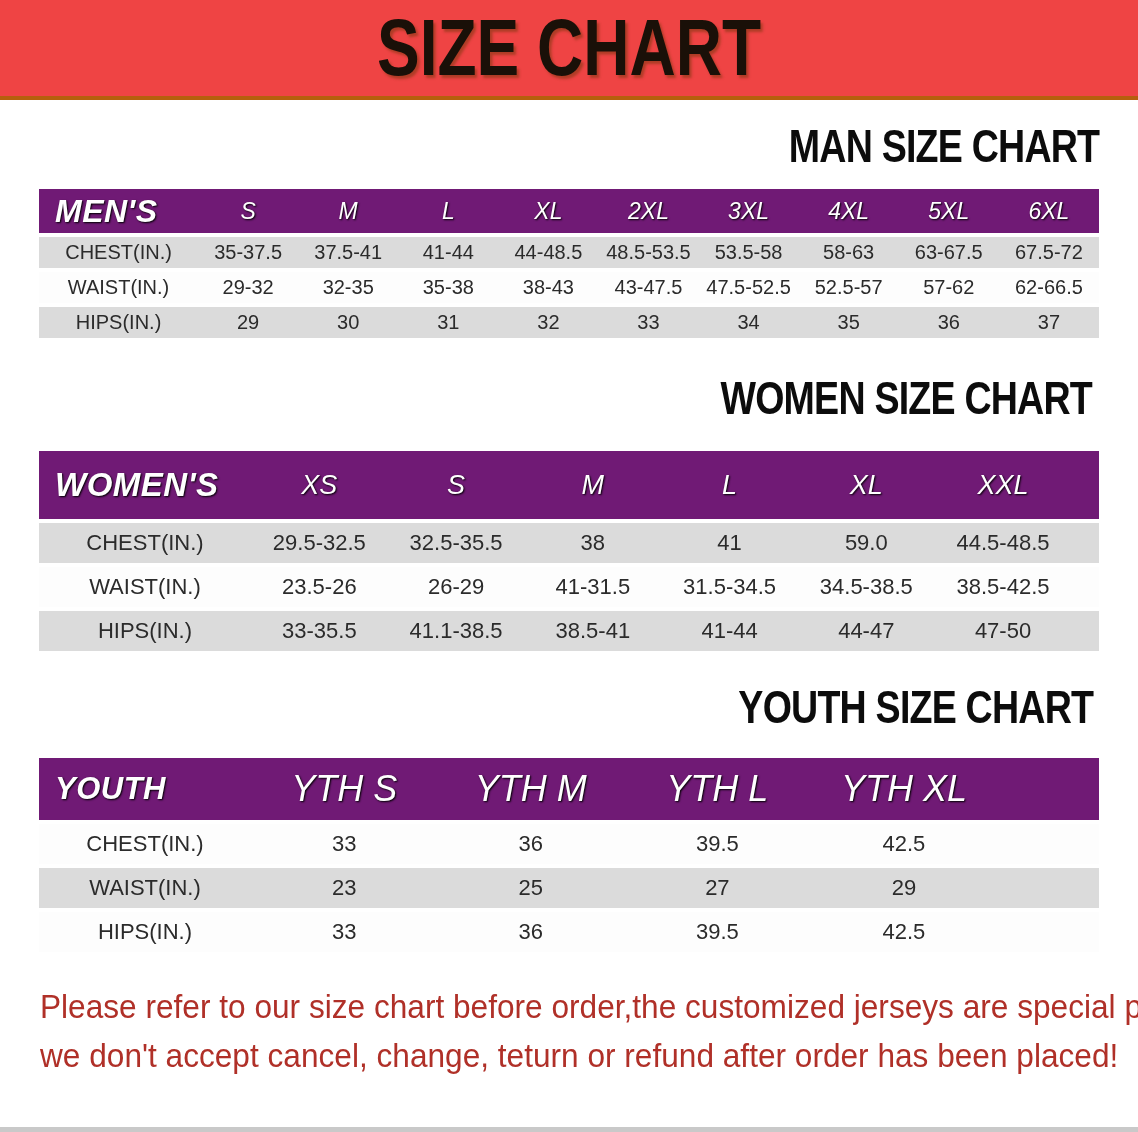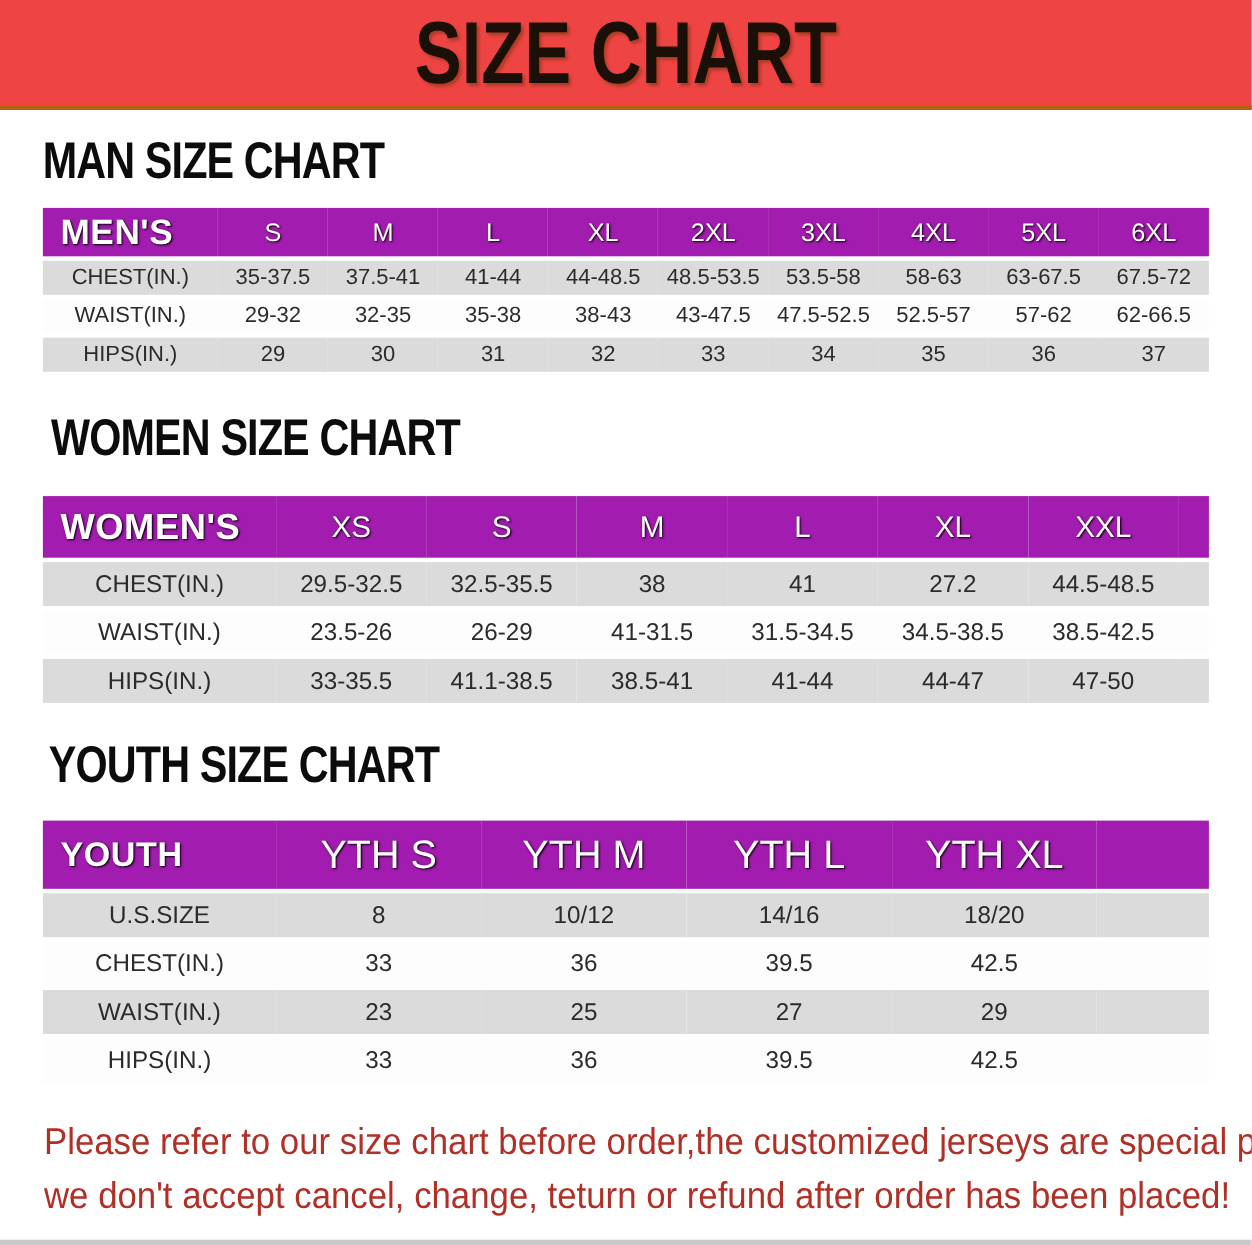--- a/index.html
+++ b/index.html
@@ -20,62 +20,63 @@
     display:flex; align-items:center; justify-content:center;
   }
   .banner-title {
     font-size:80px; font-weight:bold; color:#1A1008;
     transform:scaleX(0.80); white-space:nowrap;
     letter-spacing:0px;
     text-shadow:3px 3px 3px rgba(95,50,0,0.45);
   }
 
   
-  .section-heading { text-align:left; line-height:1; }
+  .section-heading { text-align:right; line-height:1; }
   .section-heading span {
     display:inline-block; font-weight:bold; color:#0c0c0c;
     font-size:47px; transform:scaleX(0.80); white-space:nowrap;
     letter-spacing:-1px;
   }
   #man-heading   { margin-top:22px; }
   #women-heading { margin-top:32px; }
   #youth-heading { margin-top:28px; }
 
   
   table.size-table {
     width:1060px; margin:16px auto 0 auto;
     border-collapse:separate; border-spacing:0 4px;
     table-layout:fixed;
   }
   table.size-table th, table.size-table td {
     text-align:center; padding:0; overflow:hidden; white-space:nowrap;
   }
   tr.band th {
-    background:#a21caf; color:#ffffff; font-weight:normal;
+    background:#701a75; color:#ffffff; font-weight:normal;
     text-shadow:1px 1px 2px #000000;
+    font-style:italic;
   }
   tr.band th.lbl {
     text-align:left; padding-left:16px; font-weight:bold;
     letter-spacing:0.5px;
   }
   tr.gray  td { background:#DBDBDB; }
   tr.white td { background:#FDFDFD; }
   td { color:#2B2B2B; }
 
   
   #men-table       { margin-top:16px; }
   #men-table tr.band th { height:44px; font-size:23px; }
   #men-table tr.band th.lbl { font-size:32px; }
   #men-table td    { height:31px; font-size:20px; }
   #men-table col.c-label { width:15%; }
   #men-table col.c-size  { width:9.44%; }
 
   
   #women-table     { margin-top:26px; }
-  #women-table tr.band th { height:56px; font-size:27px; }
+  #women-table tr.band th { height:68px; font-size:27px; }
   #women-table tr.band th.lbl { font-size:33px; }
   #women-table td  { height:40px; font-size:22px; }
   #women-table col.c-label  { width:20%; }
   #women-table col.c-size   { width:12.9%; }
   #women-table col.c-spacer { width:2.6%; }
 
   
   #youth-table     { margin-top:24px; }
   #youth-table tr.band th { height:62px; font-size:36px; }
   #youth-table tr.band th.lbl { font-size:31px;margin-top:22px; }
@@ -198,21 +199,21 @@
     <th>XL</th>
     <th>XXL</th>
     <th></th>
   </tr>
   <tr class="gray">
     <td>CHEST(IN.)</td>
     <td>29.5-32.5</td>
     <td>32.5-35.5</td>
     <td>38</td>
     <td>41</td>
-    <td>27.2</td>
+    <td>59.0</td>
     <td>44.5-48.5</td>
     <td></td>
   </tr>
   <tr class="white">
     <td>WAIST(IN.)</td>
     <td>23.5-26</td>
     <td>26-29</td>
     <td>41-31.5</td>
     <td>31.5-34.5</td>
     <td>34.5-38.5</td>
@@ -247,28 +248,20 @@
   </colgroup>
   <tbody>
       <tr class="band">
     <th class="lbl">YOUTH</th>
     <th>YTH S</th>
     <th>YTH M</th>
     <th>YTH L</th>
     <th>YTH XL</th>
     <th></th>
   </tr>
-  <tr class="gray">
-    <td>U.S.SIZE</td>
-    <td>8</td>
-    <td>10/12</td>
-    <td>14/16</td>
-    <td>18/20</td>
-    <td></td>
-  </tr>
   <tr class="white">
     <td>CHEST(IN.)</td>
     <td>33</td>
     <td>36</td>
     <td>39.5</td>
     <td>42.5</td>
     <td></td>
   </tr>
   <tr class="gray">
     <td>WAIST(IN.)</td>

